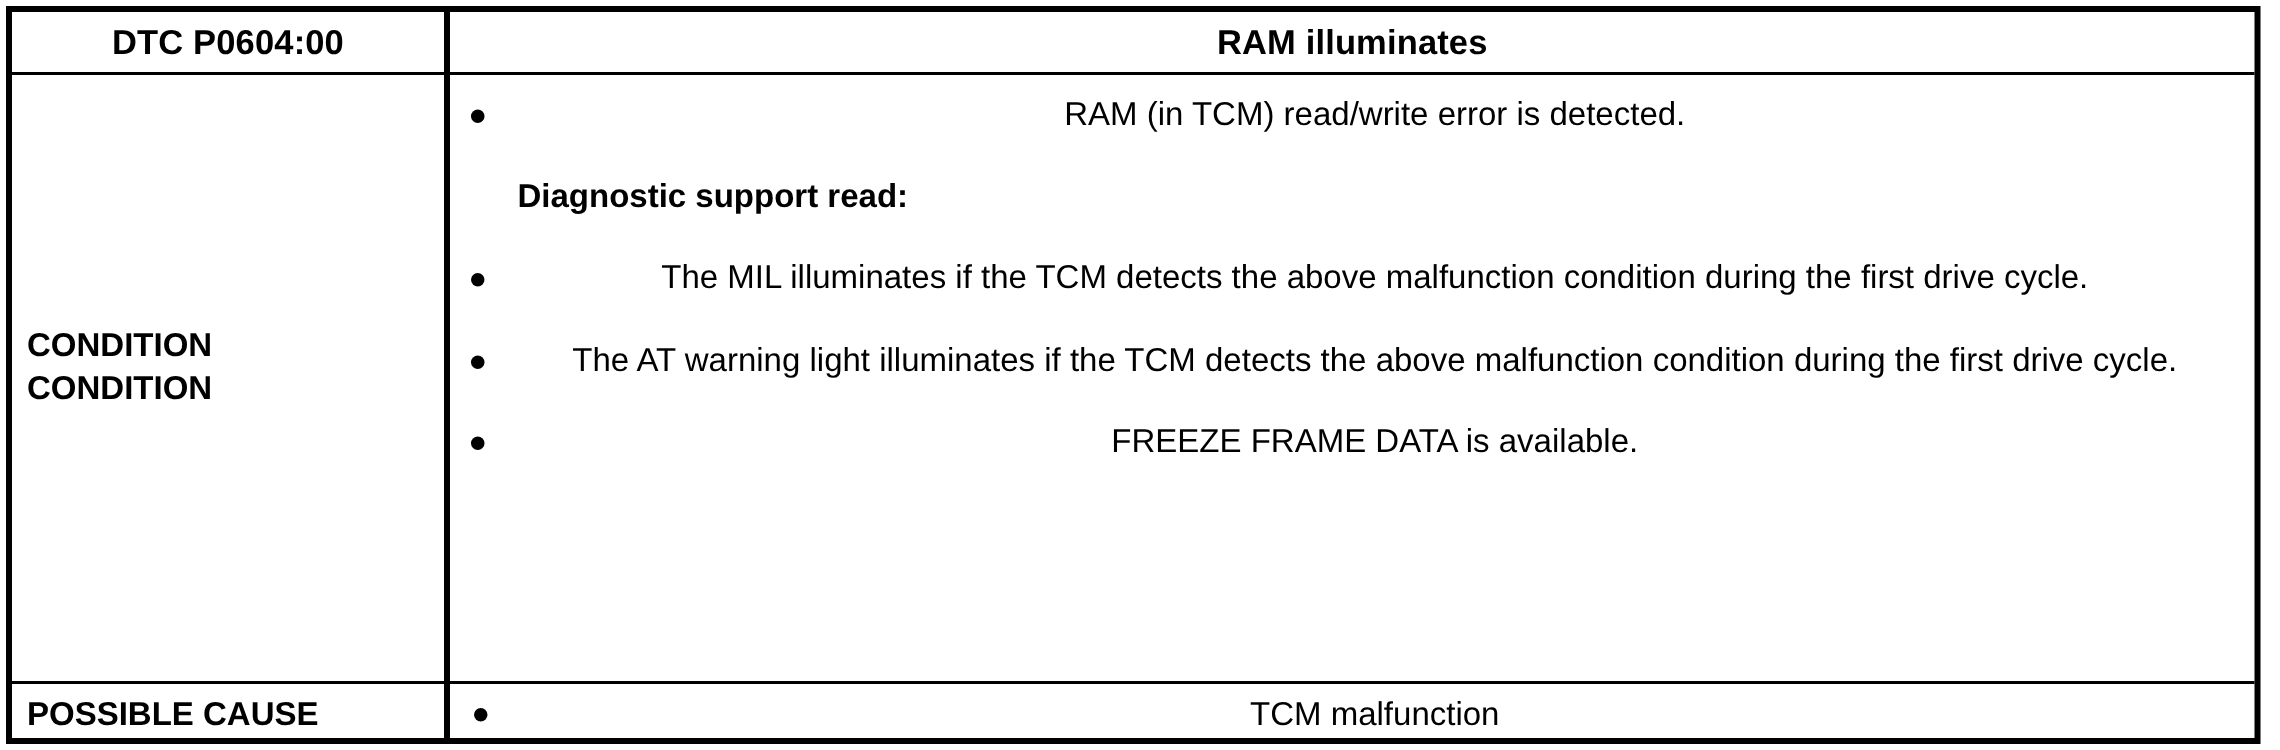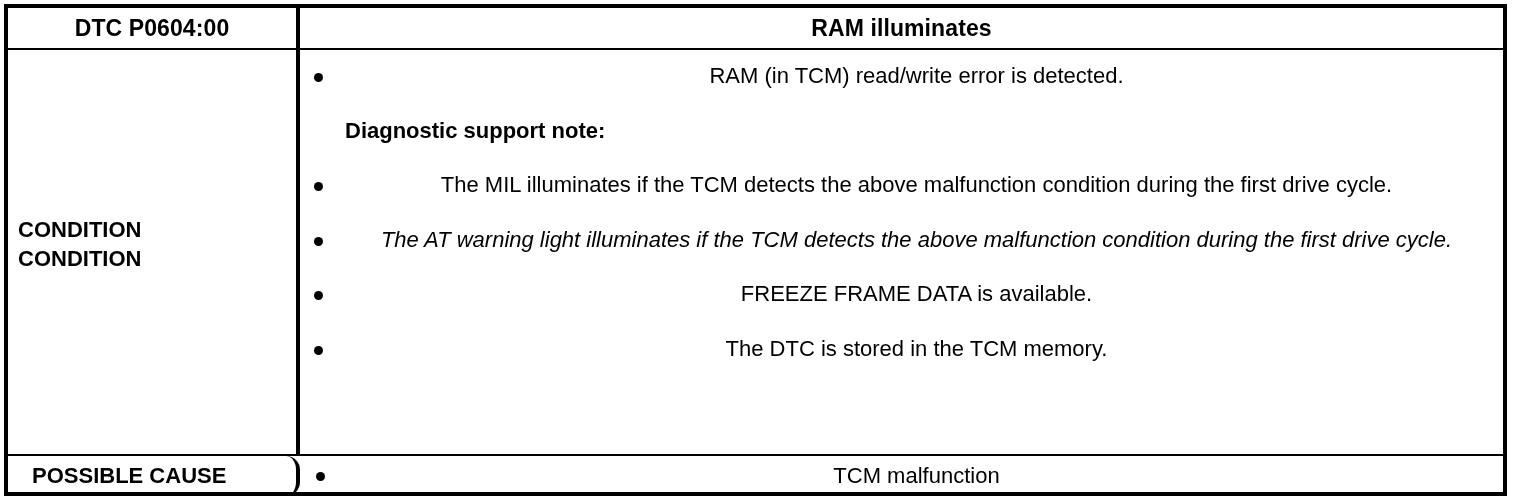--- a/index.html
+++ b/index.html
@@ -99,22 +99,21 @@
     text-align: left;
   }
 
   
   .row-cause {
     height: 42px;
   }
   .row-cause .cell-label {
     align-items: center;
     justify-content: flex-start;
-    padding-left: 24px;
-    border-radius: 14px;
+    padding-left: 10px;
   }
   .row-cause .cell-value {
     align-items: center;
     justify-content: flex-start;
   }
 
   
   .bullet-list {
     list-style: none;
     margin: 0;
@@ -139,21 +138,20 @@
   .bullet-item .bullet-dot {
     position: absolute;
     left: 14px;
     top: 11px;
     width: 9px;
     height: 9px;
     background: #000000;
     border-radius: 50%;
   }
   .bullet-item.two-line {
-    font-style: italic;
   }
 
   
   .note-item {
     padding-left: 45px;
     padding-right: 14px;
     margin: 0 0 26px 0;
     font-size: 22px;
     font-weight: bold;
     line-height: 1.30;
@@ -196,37 +194,33 @@
           <span>CONDITION</span>
         </div>
       </div>
       <div class="cell-value">
         <ul class="bullet-list detection-list">
           <li class="bullet-item">
             <span class="bullet-dot"></span>
             <span>RAM (in TCM) read/write error is detected.</span>
           </li>
           <li class="note-item">
-            <span>Diagnostic support note:</span>
+            <span>Diagnostic support read:</span>
           </li>
           <li class="bullet-item">
             <span class="bullet-dot"></span>
             <span>The MIL illuminates if the TCM detects the above malfunction condition during the first drive cycle.</span>
           </li>
           <li class="bullet-item two-line">
             <span class="bullet-dot"></span>
             <span>The AT warning light illuminates if the TCM detects the above malfunction condition during the first drive cycle.</span>
           </li>
           <li class="bullet-item">
             <span class="bullet-dot"></span>
             <span>FREEZE FRAME DATA is available.</span>
-          </li>
-          <li class="bullet-item">
-            <span class="bullet-dot"></span>
-            <span>The DTC is stored in the TCM memory.</span>
           </li>
         </ul>
       </div>
     </div>
 
     <div class="row row-cause sep-thin">
       <div class="cell-label">
         <span class="label-text">POSSIBLE CAUSE</span>
       </div>
       <div class="cell-value">

